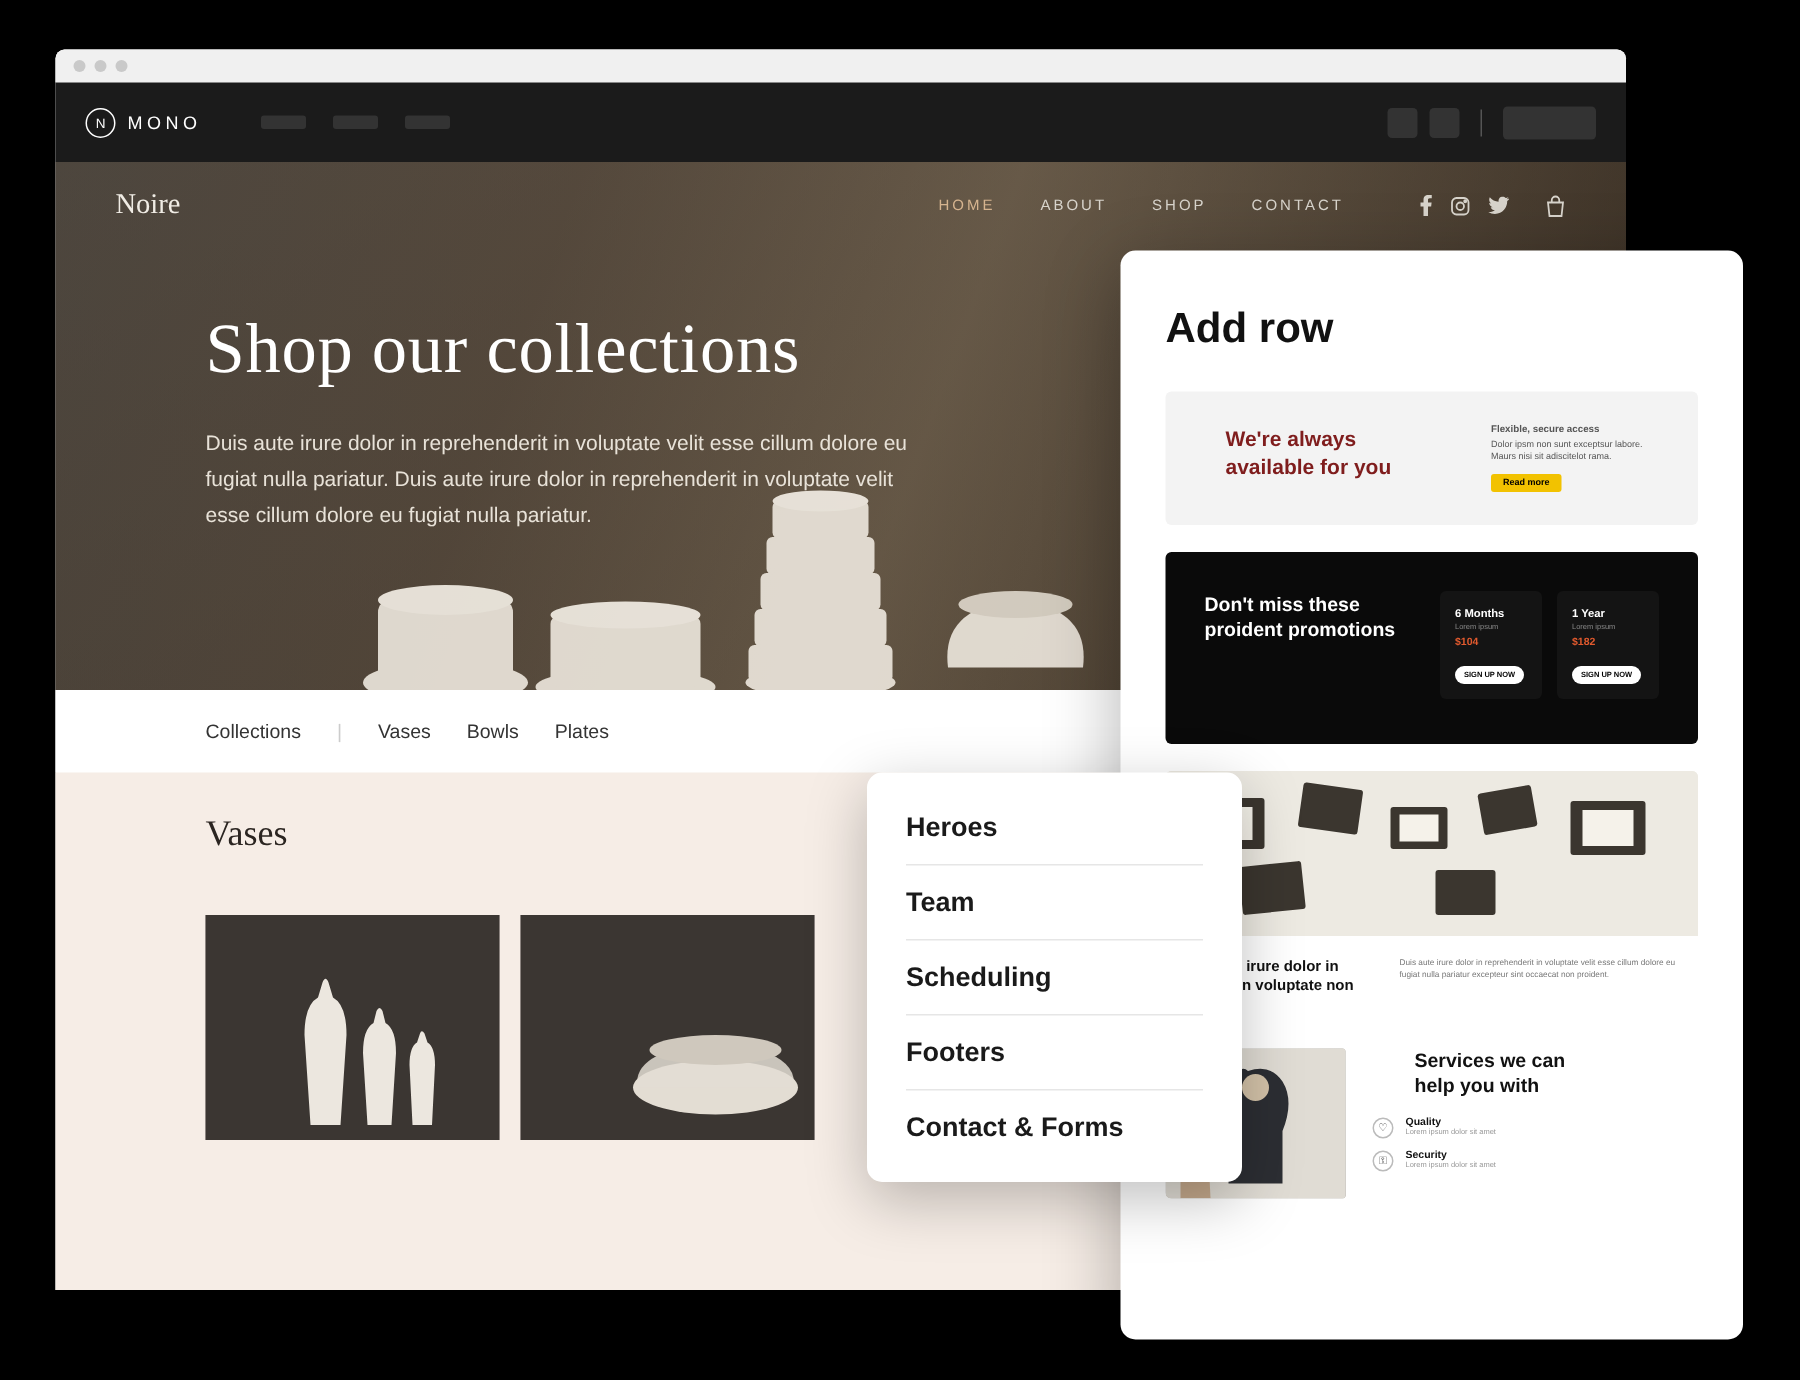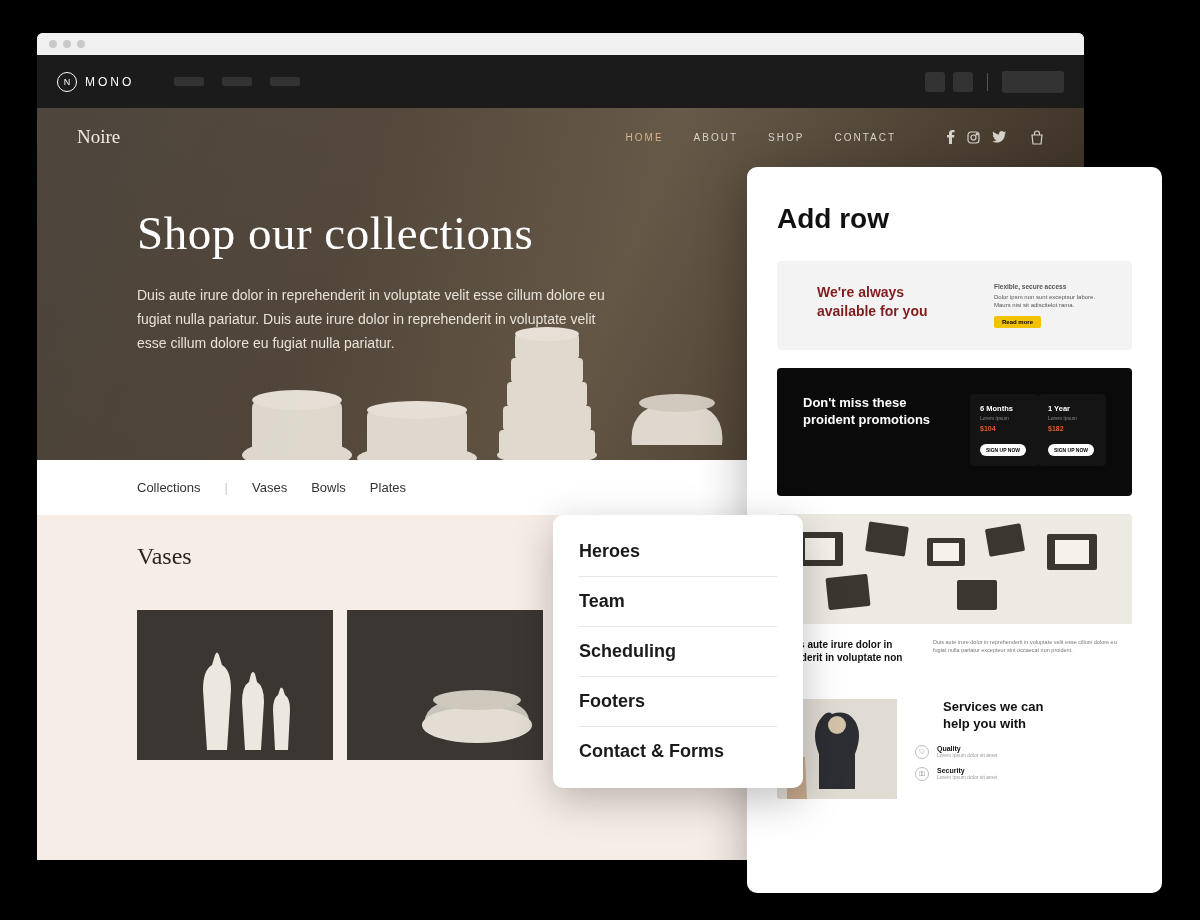--- a/index.html
+++ b/index.html
@@ -33,40 +33,40 @@
 
 .subnav { background: #fff; padding: 20px 100px; display: flex; gap: 24px; font-size: 13px; color: #333; }
 .subnav .sep { color: #ccc; }
 
 .section-vases { background: #f6ede6; padding: 28px 100px 100px; }
 .section-vases h2 { font-family: Georgia, serif; font-weight: 400; font-size: 24px; color: #2b2521; margin-bottom: 40px; }
 .product-row { display: flex; gap: 14px; }
 .product-card { width: 196px; height: 150px; background: #3b3632; position: relative; overflow: hidden; }
 
 
-.popup-menu { position: absolute; left: 553px; top: 515px; width: 250px; background: #fff; border-radius: 10px; box-shadow: 0 12px 40px rgba(0,0,0,0.25); padding: 22px 26px; z-index: 30; }
+.popup-menu { position: absolute; left: 578px; top: 515px; width: 250px; background: #fff; border-radius: 10px; box-shadow: 0 12px 40px rgba(0,0,0,0.25); padding: 22px 26px; z-index: 30; }
 .popup-menu .mi { font-size: 18px; font-weight: 600; color: #1a1a1a; padding: 14px 0; border-bottom: 1px solid #e6e6e6; cursor: pointer; }
 .popup-menu .mi:first-child { padding-top: 4px; }
 .popup-menu .mi:last-child { border-bottom: none; padding-bottom: 4px; }
 
 
 .addrow-panel { position: absolute; right: 38px; top: 167px; width: 415px; height: 726px; background: #fff; border-radius: 10px; box-shadow: 0 14px 50px rgba(0,0,0,0.3); padding: 36px 30px 20px; z-index: 20; overflow: hidden; }
 .addrow-panel h2 { font-size: 28px; font-weight: 700; color: #111; margin-bottom: 26px; }
 
 .tpl { margin-bottom: 18px; border-radius: 4px; overflow: hidden; }
 .tpl-light { background: #f3f3f3; padding: 22px 28px; display: flex; justify-content: space-between; align-items: flex-start; gap: 20px; }
 .tpl-light .left { font-size: 14px; font-weight: 700; color: #7f1d1d; line-height: 1.35; max-width: 130px; margin-left: 12px; }
 .tpl-light .right { font-size: 6px; color: #555; }
 .tpl-light .rt-title { font-weight: 700; margin-bottom: 3px; font-size: 6.5px; }
 .btn-yellow { display: inline-block; margin-top: 6px; background: #f2c200; color: #000; font-size: 6px; font-weight: 700; padding: 3px 8px; border-radius: 2px; }
 
 .tpl-dark { background: #0a0a0a; padding: 26px 26px 30px; color: #fff; }
 .tpl-dark .headline { font-size: 13px; font-weight: 700; line-height: 1.35; max-width: 140px; margin-bottom: 4px;}
 .tpl-dark .row { display: flex; justify-content: space-between; align-items: flex-start; gap: 14px; }
-.plan-cards { display: flex; }
+.plan-cards { display: flex; gap: 10px; }
 .plan-card { background: #141414; border-radius: 4px; padding: 10px 10px 10px; width: 68px; }
 .plan-card .pt { font-size: 7.5px; font-weight: 700; color: #fff; }
 .plan-card .ps { font-size: 5px; color: #888; margin: 2px 0 4px; }
 .plan-card .pp { font-size: 7px; color: #e25a2e; font-weight: 700; margin-bottom: 6px;}
 .plan-card .pb { background: #fff; color: #000; font-size: 5px; font-weight: 700; padding: 3px 6px; border-radius: 8px; display: inline-block; }
 
 .tpl-photo { height: 110px; background: #eceae3; position: relative; overflow: hidden; }
 .tpl-textrow { display: flex; gap: 20px; padding: 14px 6px 4px; }
 .tpl-textrow .b { font-size: 10px; font-weight: 700; color: #111; line-height: 1.35; max-width: 130px; }
 .tpl-textrow .s { font-size: 5.5px; color: #777; line-height: 1.5; }

